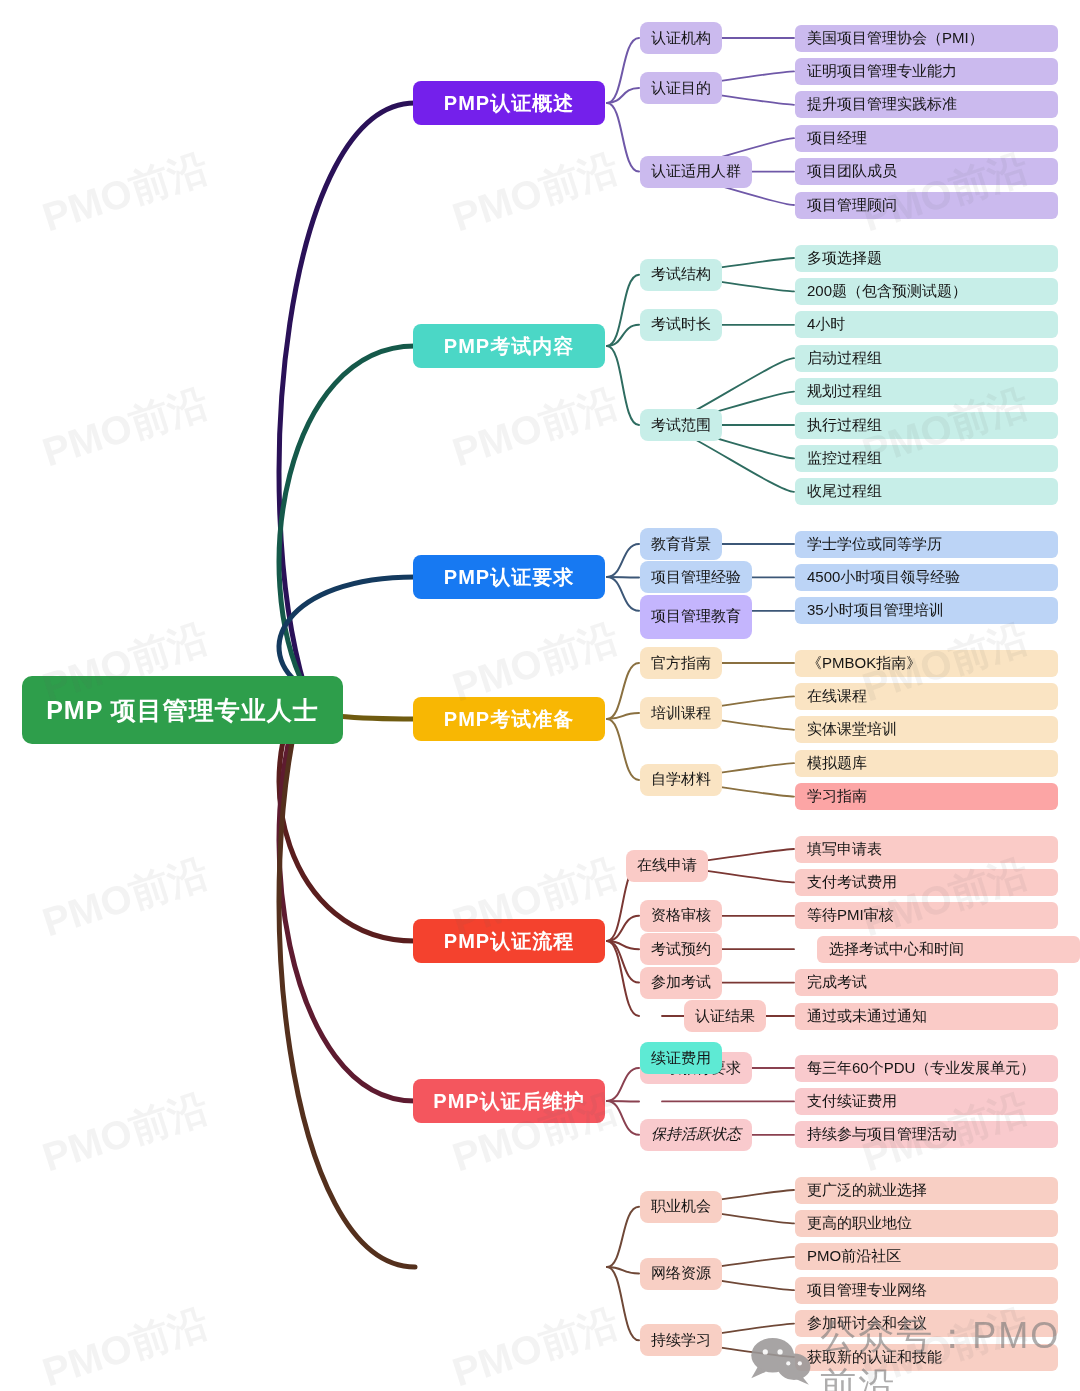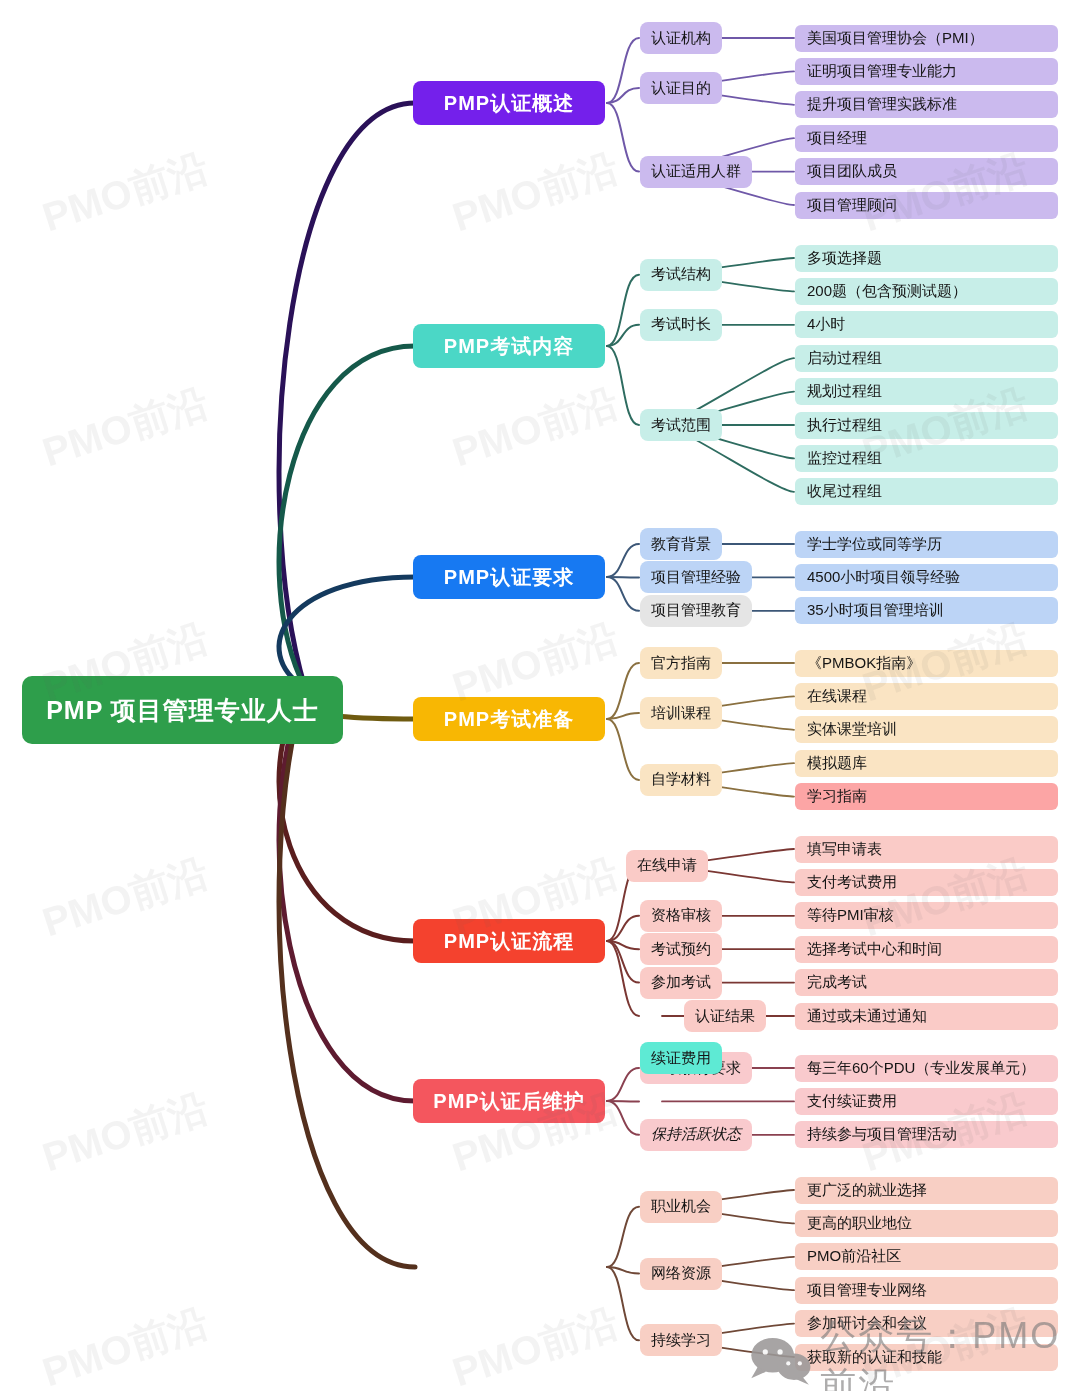--- a/index.html
+++ b/index.html
@@ -133,37 +133,37 @@
     <div class="node leaf-node" style="left: 795px; top: 411.5px; width: 263px; height: 27px; background: rgb(199, 238, 232);">执行过程组</div>
     <div class="node leaf-node" style="left: 795px; top: 444.9px; width: 263px; height: 27px; background: rgb(199, 238, 232);">监控过程组</div>
     <div class="node leaf-node" style="left: 795px; top: 478.3px; width: 263px; height: 27px; background: rgb(199, 238, 232);">收尾过程组</div>
     <div class="node sub-node" style="left: 640px; top: 409px; height: 32px; background: rgb(199, 238, 232);">考试范围</div>
     <div class="node branch-node" style="left: 413px; top: 555px; width: 192px; height: 44px; background: rgb(23, 121, 242);">PMP认证要求</div>
     <div class="node leaf-node" style="left: 795px; top: 530.5px; width: 263px; height: 27px; background: rgb(188, 212, 246);">学士学位或同等学历</div>
     <div class="node sub-node" style="left: 640px; top: 528px; height: 32px; background: rgb(188, 212, 246);">教育背景</div>
     <div class="node leaf-node" style="left: 795px; top: 563.9px; width: 263px; height: 27px; background: rgb(188, 212, 246);">4500小时项目领导经验</div>
     <div class="node sub-node" style="left: 640px; top: 561.4px; height: 32px; background: rgb(188, 212, 246);">项目管理经验</div>
     <div class="node leaf-node" style="left: 795px; top: 597.3px; width: 263px; height: 27px; background: rgb(188, 212, 246);">35小时项目管理培训</div>
-    <div class="node sub-node" style="left: 640px; top: 594.8px; height: 32px; background: #e5e5e5; border-radius: 11px;">项目管理教育</div>
+    <div class="node sub-node" style="left: 640px; top: 594.8px; height: 44px; background: #c4b5fd;">项目管理教育</div>
     <div class="node branch-node" style="left: 413px; top: 697px; width: 192px; height: 44px; background: rgb(248, 183, 3);">PMP考试准备</div>
     <div class="node leaf-node" style="left: 795px; top: 649.5px; width: 263px; height: 27px; background: rgb(250, 228, 195);">《PMBOK指南》</div>
     <div class="node sub-node" style="left: 640px; top: 647px; height: 32px; background: rgb(250, 228, 195);">官方指南</div>
     <div class="node leaf-node" style="left: 795px; top: 682.9px; width: 263px; height: 27px; background: rgb(250, 228, 195);">在线课程</div>
     <div class="node leaf-node" style="left: 795px; top: 716.3px; width: 263px; height: 27px; background: rgb(250, 228, 195);">实体课堂培训</div>
     <div class="node sub-node" style="left: 640px; top: 697.1px; height: 32px; background: rgb(250, 228, 195);">培训课程</div>
     <div class="node leaf-node" style="left: 795px; top: 749.7px; width: 263px; height: 27px; background: rgb(250, 228, 195);">模拟题库</div>
     <div class="node leaf-node" style="left: 795px; top: 783.1px; width: 263px; height: 27px; background: #fca5a5; text-align: center;">学习指南</div>
     <div class="node sub-node" style="left: 640px; top: 763.9px; height: 32px; background: rgb(250, 228, 195);">自学材料</div>
     <div class="node branch-node" style="left: 413px; top: 919px; width: 192px; height: 44px; background: rgb(244, 66, 46);">PMP认证流程</div>
     <div class="node leaf-node" style="left: 795px; top: 835.5px; width: 263px; height: 27px; background: rgb(250, 203, 199);">填写申请表</div>
     <div class="node leaf-node" style="left: 795px; top: 868.9px; width: 263px; height: 27px; background: rgb(250, 203, 199);">支付考试费用</div>
     <div class="node sub-node" style="left: 626px; top: 849.7px; height: 32px; background: rgb(250, 203, 199);">在线申请</div>
     <div class="node leaf-node" style="left: 795px; top: 902.3px; width: 263px; height: 27px; background: rgb(250, 203, 199);">等待PMI审核</div>
     <div class="node sub-node" style="left: 640px; top: 899.8px; height: 32px; background: rgb(250, 203, 199);">资格审核</div>
-    <div class="node leaf-node" style="left: 795px; top: 935.7px; width: 263px; height: 27px; background: rgb(250, 203, 199);">选择考试中心和时间</div>
+    <div class="node leaf-node" style="left: 817px; top: 935.7px; width: 263px; height: 27px; background: rgb(250, 203, 199);">选择考试中心和时间</div>
     <div class="node sub-node" style="left: 640px; top: 933.2px; height: 32px; background: rgb(250, 203, 199);">考试预约</div>
     <div class="node leaf-node" style="left: 795px; top: 969.1px; width: 263px; height: 27px; background: rgb(250, 203, 199);">完成考试</div>
     <div class="node sub-node" style="left: 640px; top: 966.6px; height: 32px; background: rgb(250, 203, 199);">参加考试</div>
     <div class="node leaf-node" style="left: 795px; top: 1002.5px; width: 263px; height: 27px; background: rgb(250, 203, 199);">通过或未通过通知</div>
     <div class="node sub-node" style="left: 640px; top: 1000px; height: 32px; background: rgb(250, 203, 199); margin-left: 44px;">认证结果</div>
     <div class="node branch-node" style="left: 413px; top: 1079px; width: 192px; height: 44px; background: rgb(244, 86, 94);">PMP认证后维护</div>
     <div class="node leaf-node" style="left: 795px; top: 1054.5px; width: 263px; height: 27px; background: rgb(249, 202, 205);">每三年60个PDU（专业发展单元）</div>
     <div class="node sub-node" style="left: 640px; top: 1052px; height: 32px; background: rgb(249, 202, 205);">继续教育要求</div>
     <div class="node leaf-node" style="left: 795px; top: 1087.9px; width: 263px; height: 27px; background: rgb(249, 202, 205);">支付续证费用</div>
     <div class="node sub-node" style="left: 640px; top: 1042px; height: 32px; background: #5eead4;">续证费用</div>

